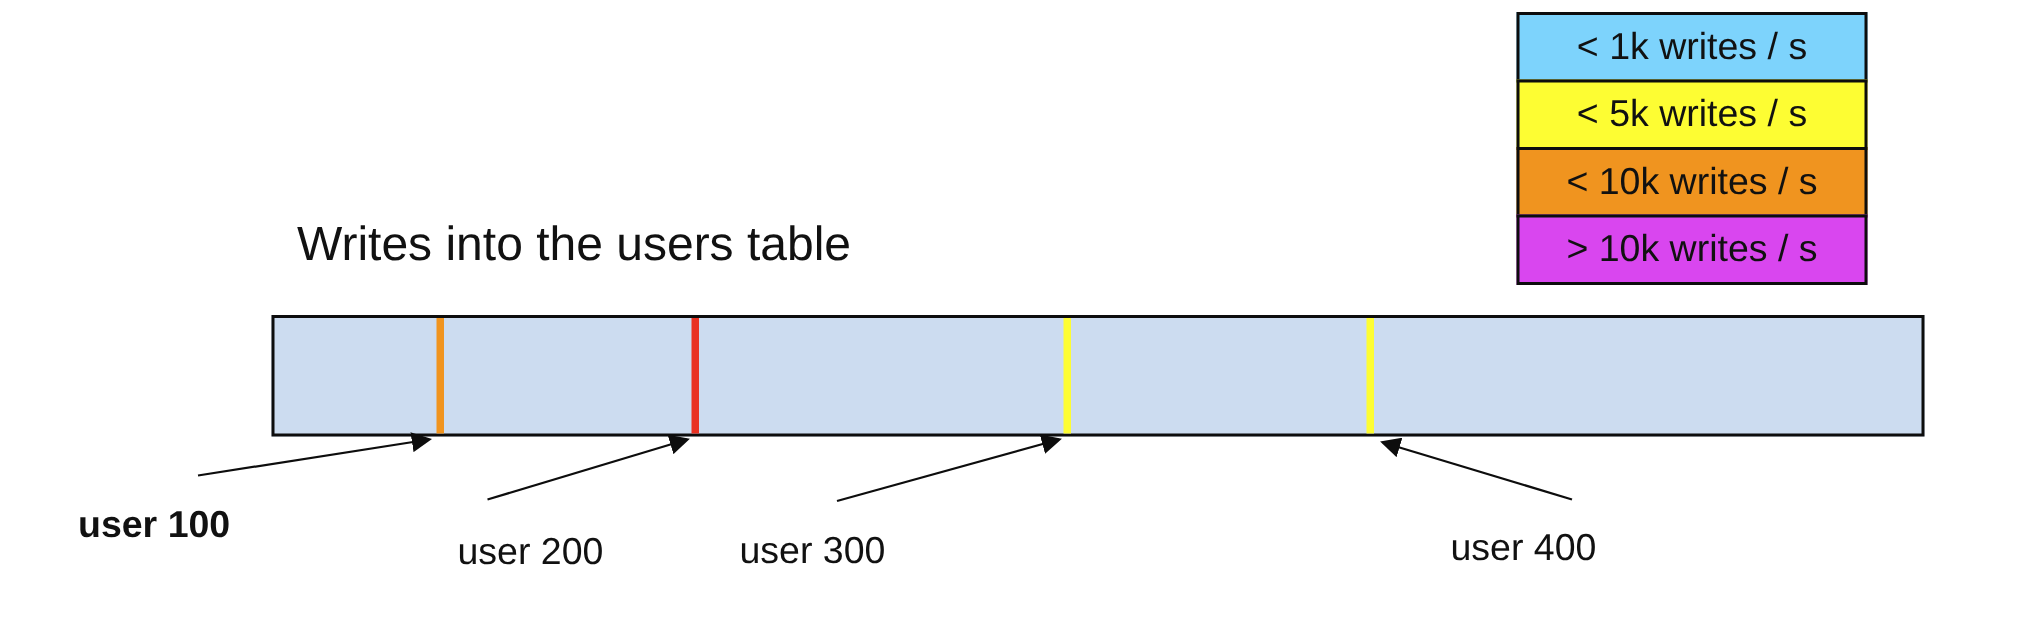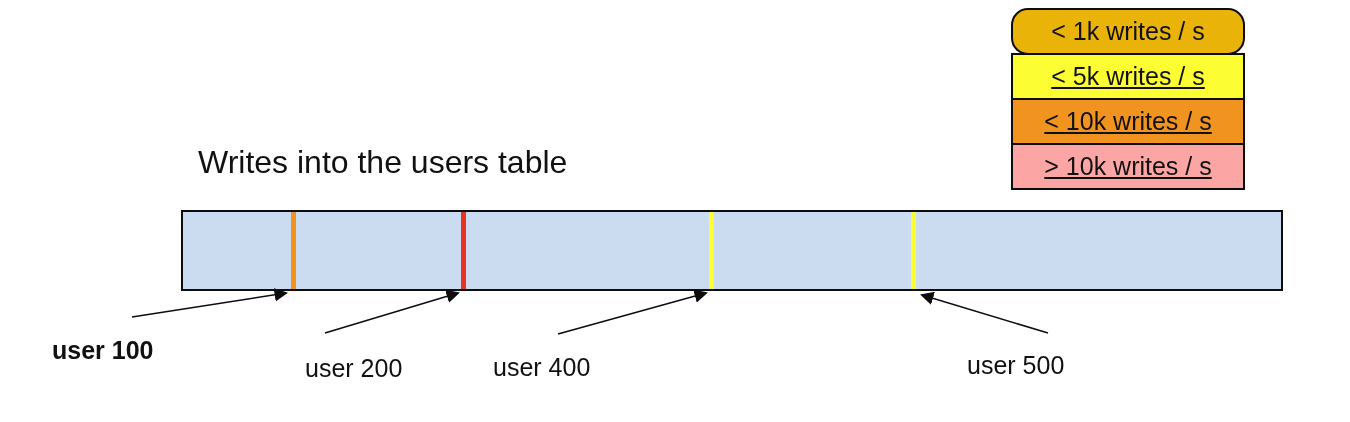--- a/index.html
+++ b/index.html
@@ -62,21 +62,21 @@
     box-sizing: border-box;
     width: 100%;
     height: 47px;
     line-height: 43px;
     text-align: center;
     font-size: 25px;
     color: #111111;
     border: 2px solid #0d0d0d;
     white-space: nowrap;
   }
-  .legend-row + .legend-row { margin-top: -2px; text-decoration: underline; }
+  .legend-row + .legend-row { margin-top: -2px; }
   #arrows {
     position: absolute;
     left: 0;
     top: 0;
     pointer-events: none;
   }
 </style>
 </head>
 <body>
 
@@ -98,23 +98,23 @@
       </marker>
     </defs>
     <line x1="132" y1="317" x2="286" y2="293" stroke="#0d0d0d" stroke-width="1.5" marker-end="url(#arw)"></line>
     <line x1="325" y1="333" x2="458" y2="293" stroke="#0d0d0d" stroke-width="1.5" marker-end="url(#arw)"></line>
     <line x1="558" y1="334" x2="706" y2="293" stroke="#0d0d0d" stroke-width="1.5" marker-end="url(#arw)"></line>
     <line x1="1048" y1="333" x2="922" y2="295" stroke="#0d0d0d" stroke-width="1.5" marker-end="url(#arw)"></line>
   </svg>
 
   <div class="user-label u100">user 100</div>
   <div class="user-label u200">user 200</div>
-  <div class="user-label u300">user 400</div>
-  <div class="user-label u400">user 500</div>
+  <div class="user-label u300">user 300</div>
+  <div class="user-label u400">user 400</div>
 
   <div class="legend">
-    <div class="legend-row" style="background-color: #eab308; border-radius: 17px;">&lt; 1k writes / s</div>
+    <div class="legend-row" style="background-color: #7dd3fc;">&lt; 1k writes / s</div>
     <div class="legend-row" style="background-color: rgb(253, 253, 51);">&lt; 5k writes / s</div>
     <div class="legend-row" style="background-color: rgb(240, 148, 31);">&lt; 10k writes / s</div>
-    <div class="legend-row" style="background-color: #fca5a5;">&gt; 10k writes / s</div>
+    <div class="legend-row" style="background-color: #d946ef;">&gt; 10k writes / s</div>
   </div>
 
 </div>
 
 </body></html>

